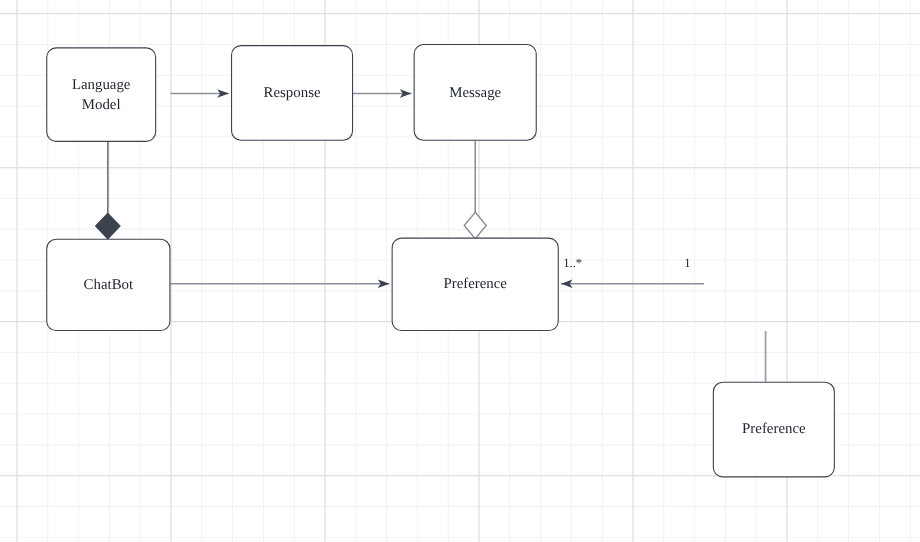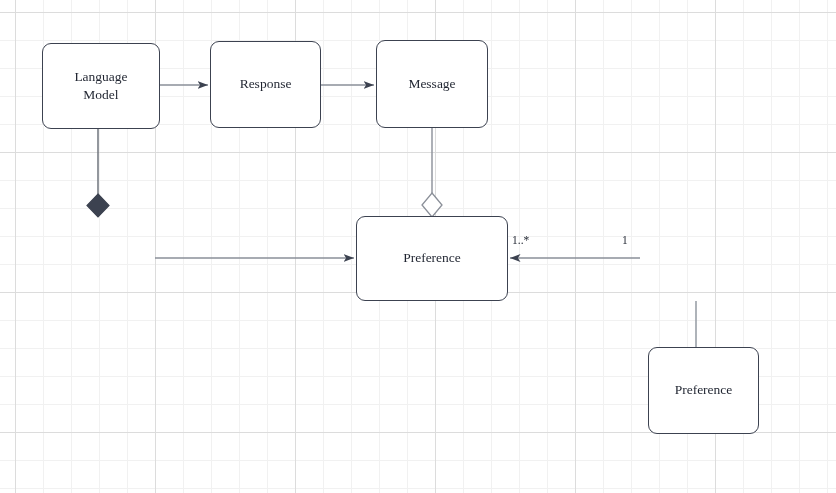--- a/index.html
+++ b/index.html
@@ -109,33 +109,36 @@
     <g>
       <line x1="432" y1="128" x2="432" y2="194" stroke="#8a8f98" stroke-width="1.4"></line>
       <polygon points="432,193 442,205 432,217 422,205" fill="#ffffff" stroke="#8a8f98" stroke-width="1.3"></polygon>
     </g>
 
     <g>
       <line x1="696" y1="301" x2="696" y2="347" stroke="#9aa0a8" stroke-width="1.6"></line>
     </g>
   </svg>
 
-  <div class="node" style="left:42px; top:43px; width:118px; height:86px;">
+  <div class="node" style="left:42px; top:43px; width:100px; height:86px;">
     <span class="label">Language
 Model</span>
   </div>
 
   <div class="node" style="left:210px; top:41px; width:111px; height:87px;">
     <span class="label">Response</span>
   </div>
 
   <div class="node" style="left:376px; top:40px; width:112px; height:88px;">
     <span class="label">Message</span>
   </div>
 
+  <div class="node" style="left:42px; top:217px; width:113px; height:84px;">
+    <span class="label">ChatBot</span>
+  </div>
 
   <div class="node" style="left:356px; top:216px; width:152px; height:85px;">
     <span class="label">Preference</span>
   </div>
 
 
   <div class="node" style="left:648px; top:347px; width:111px; height:87px;">
     <span class="label">Preference</span>
   </div>
 

